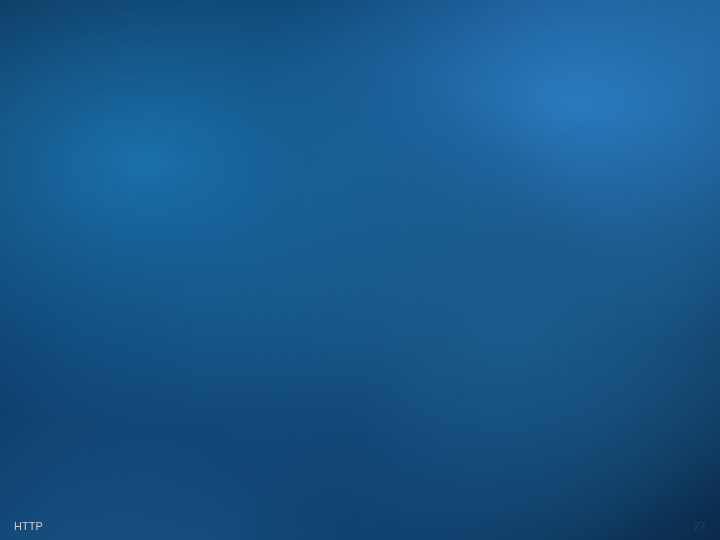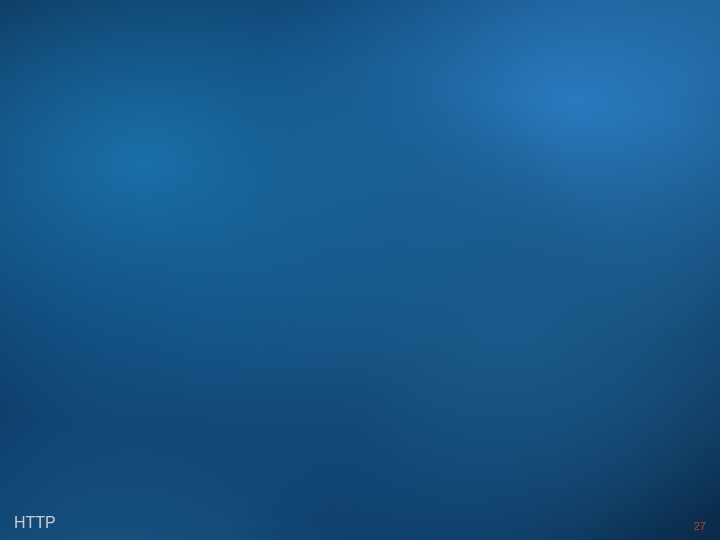--- a/index.html
+++ b/index.html
@@ -114,30 +114,30 @@
       padding: 3px 0;
       font-size: 18px;
       color: #ffffff;
       line-height: 1.45;
     }
 
     .footer {
       position: absolute;
       bottom: 8px;
       left: 14px;
-      font-size: 16px;
+      font-size: 11px;
       color: #cccccc;
     }
 
     .page-num {
       position: absolute;
       bottom: 8px;
       right: 14px;
       font-size: 11px;
-      color: #c2410c;
+      color: #0c4a6e;
     }
   </style>
 </head>
 <body>
 
 <div class="slide">
   <div class="background"></div>
 
   <div class="title-area">
     <span class="title-text">HTTP 1.0</span>

